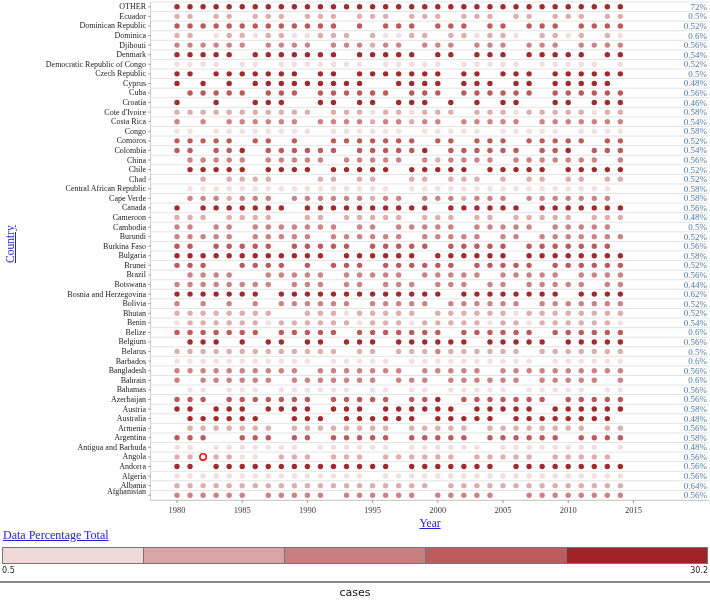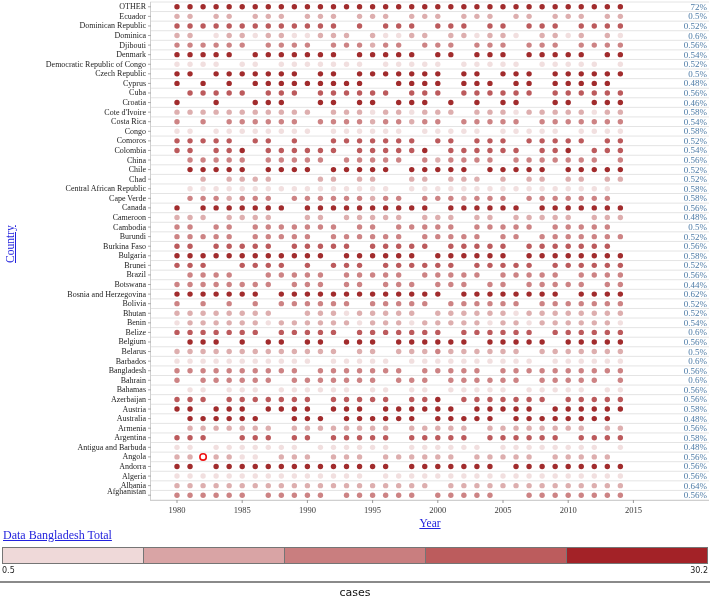--- a/index.html
+++ b/index.html
@@ -1785,21 +1785,21 @@
       <circle cx="542.12" cy="495.21153846153845" r="2.7" fill="#cd8384"></circle>
       <circle cx="555.16" cy="495.21153846153845" r="2.7" fill="#cd8384"></circle>
       <circle cx="568.2" cy="495.21153846153845" r="2.7" fill="#cd8384"></circle>
       <circle cx="581.24" cy="495.21153846153845" r="2.7" fill="#cd8384"></circle>
       <circle cx="594.28" cy="495.21153846153845" r="2.7" fill="#cd8384"></circle>
       <circle cx="607.3199999999999" cy="495.21153846153845" r="2.7" fill="#cd8384"></circle>
       <circle cx="620.3599999999999" cy="495.21153846153845" r="2.7" fill="#cd8384"></circle>
     </svg>
   <a class="axis-link ylab">Country</a>
   <a class="axis-link xlab">Year</a>
-  <a class="legend-link">Data Bangladesh Total</a>
+  <a class="legend-link">Data Percentage Total</a>
   <div class="colorbar" id="colorbar">
       <div class="seg" style="background: rgb(239, 217, 217);"></div>
       <div class="seg" style="background: rgb(217, 164, 165);"></div>
       <div class="seg" style="background: rgb(201, 126, 127);"></div>
       <div class="seg" style="background: rgb(188, 92, 93);"></div>
       <div class="seg" style="background: rgb(163, 34, 39);"></div>
     </div>
   <div class="cb-labels">
     <span>0.5</span>
     <span>30.2</span>

